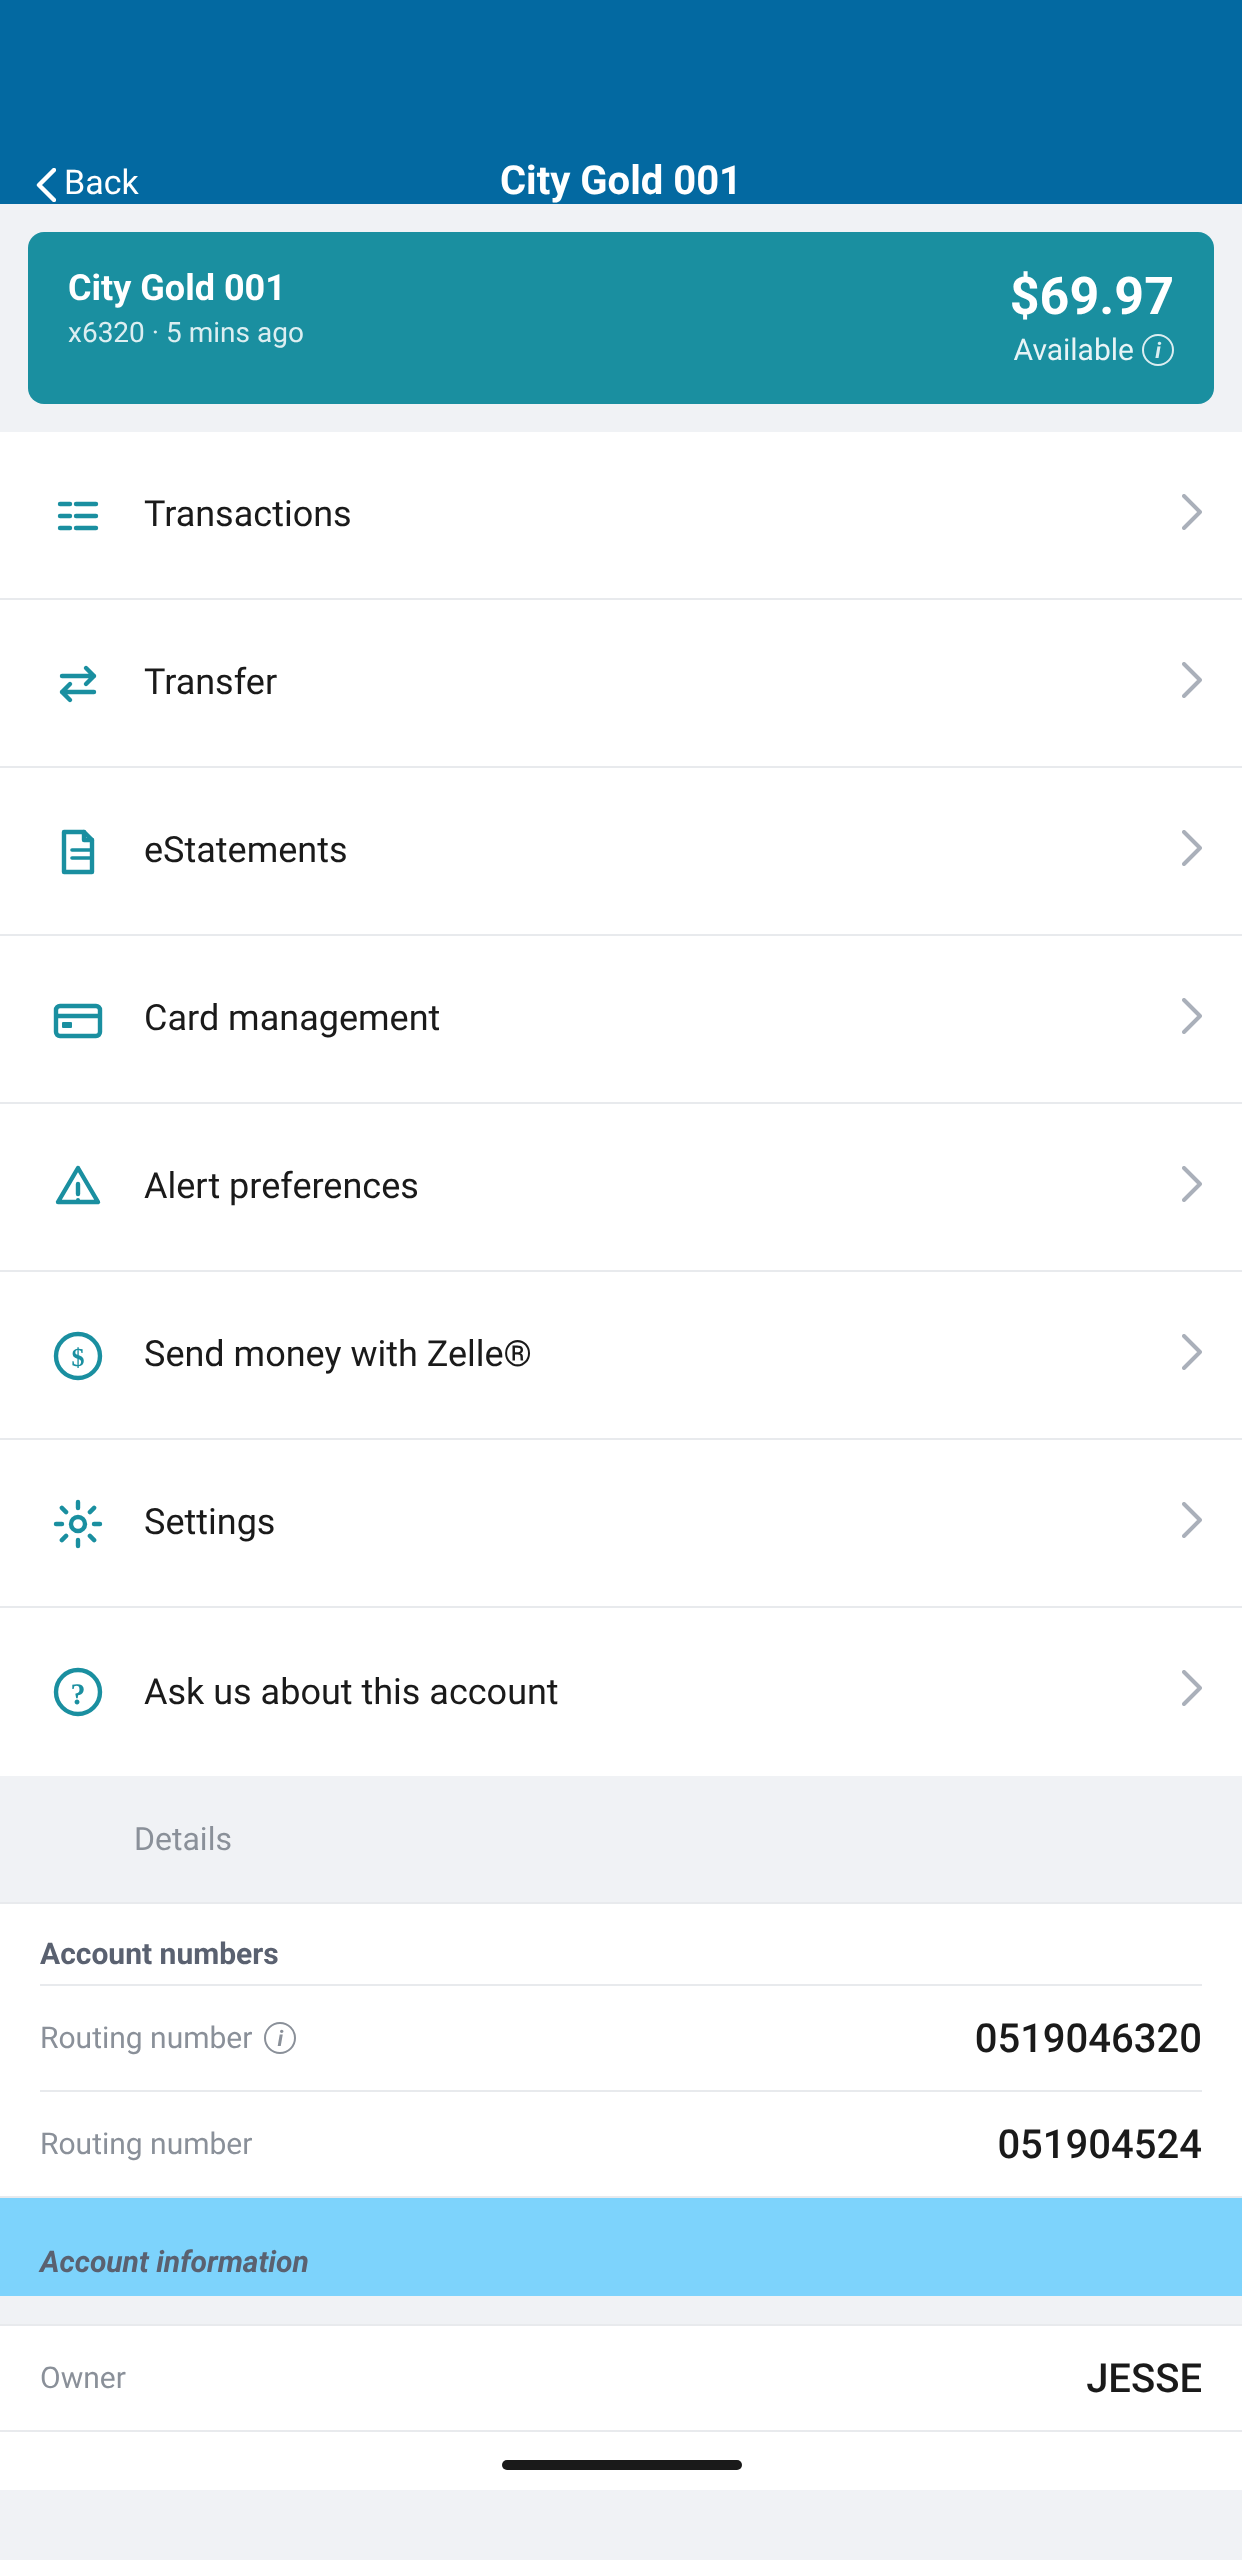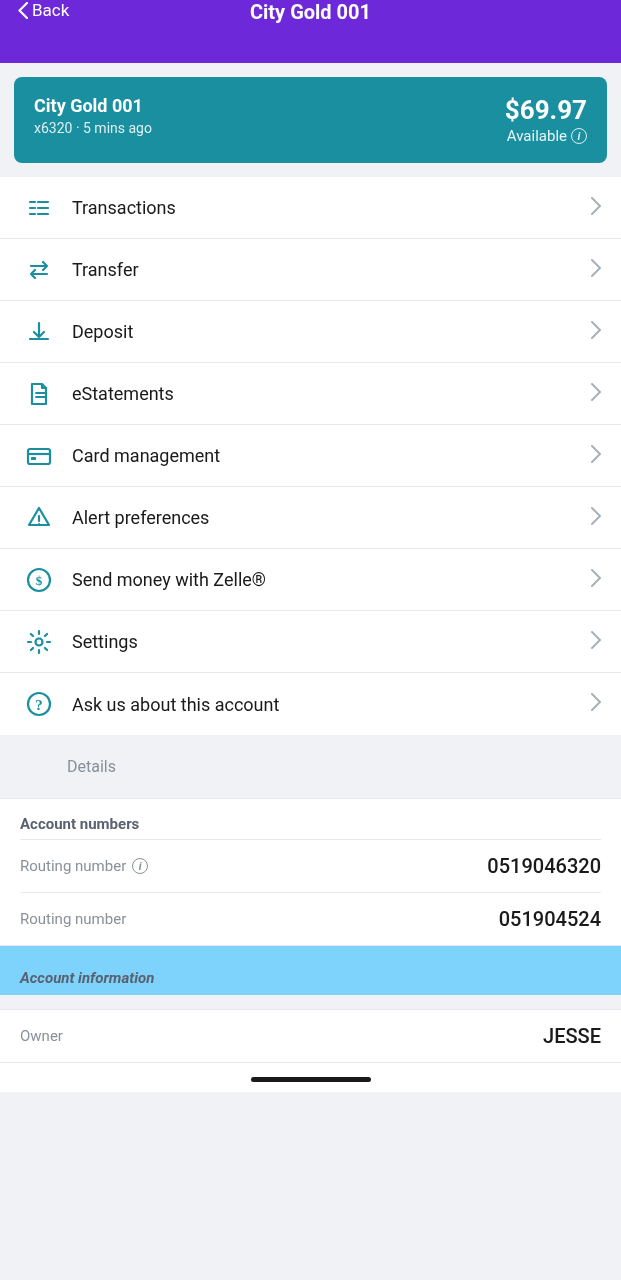--- a/index.html
+++ b/index.html
@@ -7,25 +7,25 @@
     body {
       width: 621px;
       min-height: 1280px;
       font-family: -apple-system, BlinkMacSystemFont, 'Segoe UI', Roboto, sans-serif;
       background: #f0f2f5;
       overflow-x: hidden;
     }
 
     
     .header {
-      background: #6d28d9;
-      display: flex;
-      align-items: flex-start;
+      background: #0369a1;
+      display: flex;
+      align-items: flex-end;
       justify-content: center;
-      height: 63px;
+      height: 102px;
       position: relative;
       padding: 0 20px;
     }
     .header-back {
       position: absolute;
       left: 18px;
       display: flex;
       align-items: center;
       color: #fff;
       font-size: 17px;
@@ -95,21 +95,21 @@
 
     
     .menu-list {
       background: #fff;
       margin: 14px 0 0 0;
     }
     .menu-item {
       display: flex;
       align-items: center;
       padding: 0 20px;
-      height: 62px;
+      height: 84px;
       border-bottom: 1px solid #e8eaed;
       cursor: pointer;
       position: relative;
     }
     .menu-item:last-child {
       border-bottom: none;
     }
     .menu-icon {
       width: 38px;
       display: flex;
@@ -274,34 +274,20 @@
       </svg>
     </span>
     <span class="menu-label">Transfer</span>
     <span class="menu-chevron">
       <svg viewBox="0 0 10 18" fill="none">
           <path d="M1 1l8 8-8 8" stroke="#aab0ba" stroke-width="2" stroke-linecap="round" stroke-linejoin="round"></path>
         </svg>
     </span>
   </div>
 
-  <div class="menu-item">
-    <span class="menu-icon">
-      <svg viewBox="0 0 28 28" fill="none" xmlns="http://www.w3.org/2000/svg">
-        <path d="M14 5v14M9 14l5 5 5-5" stroke="#1a8fa0" stroke-width="2.2" stroke-linecap="round" stroke-linejoin="round"></path>
-        <path d="M5 21h18" stroke="#1a8fa0" stroke-width="2.2" stroke-linecap="round"></path>
-      </svg>
-    </span>
-    <span class="menu-label">Deposit</span>
-    <span class="menu-chevron">
-      <svg viewBox="0 0 10 18" fill="none">
-          <path d="M1 1l8 8-8 8" stroke="#aab0ba" stroke-width="2" stroke-linecap="round" stroke-linejoin="round"></path>
-        </svg>
-    </span>
-  </div>
 
   <div class="menu-item">
     <span class="menu-icon">
       <svg viewBox="0 0 28 28" fill="none" xmlns="http://www.w3.org/2000/svg">
         <path d="M7 4h10l4 4v16H7V4z" stroke="#1a8fa0" stroke-width="2.2" stroke-linecap="round" stroke-linejoin="round"></path>
         <path d="M17 4v4h4" stroke="#1a8fa0" stroke-width="2.2" stroke-linecap="round" stroke-linejoin="round"></path>
         <line x1="11" y1="13" x2="20" y2="13" stroke="#1a8fa0" stroke-width="1.8" stroke-linecap="round"></line>
         <line x1="11" y1="17" x2="20" y2="17" stroke="#1a8fa0" stroke-width="1.8" stroke-linecap="round"></line>
       </svg>
     </span>

